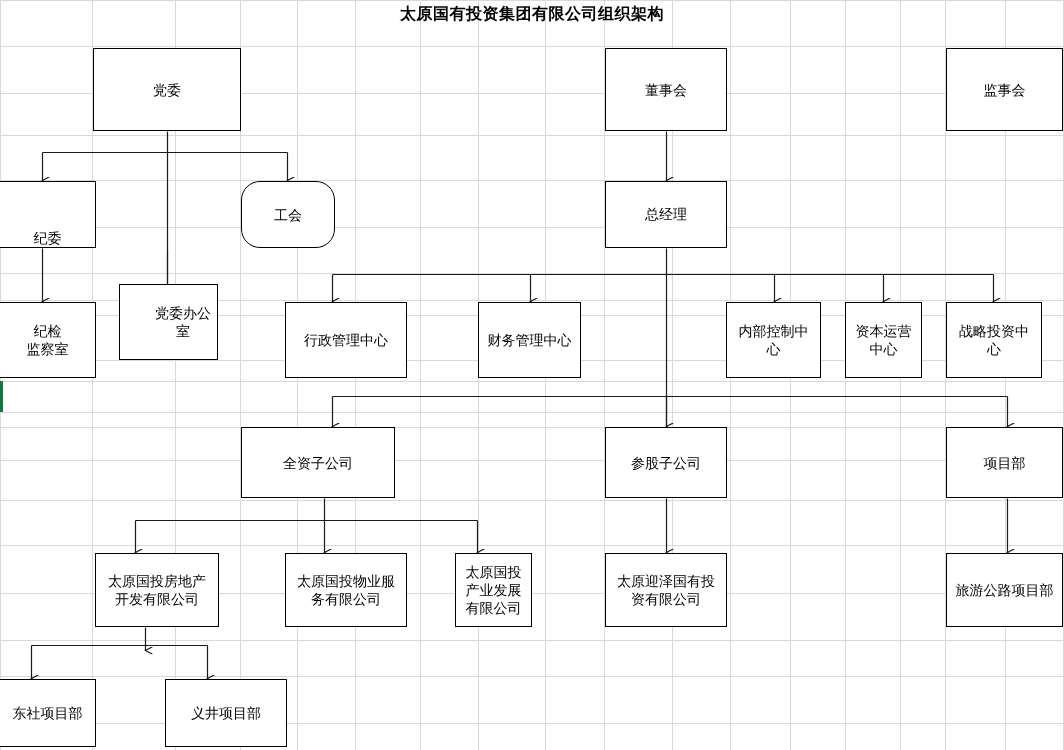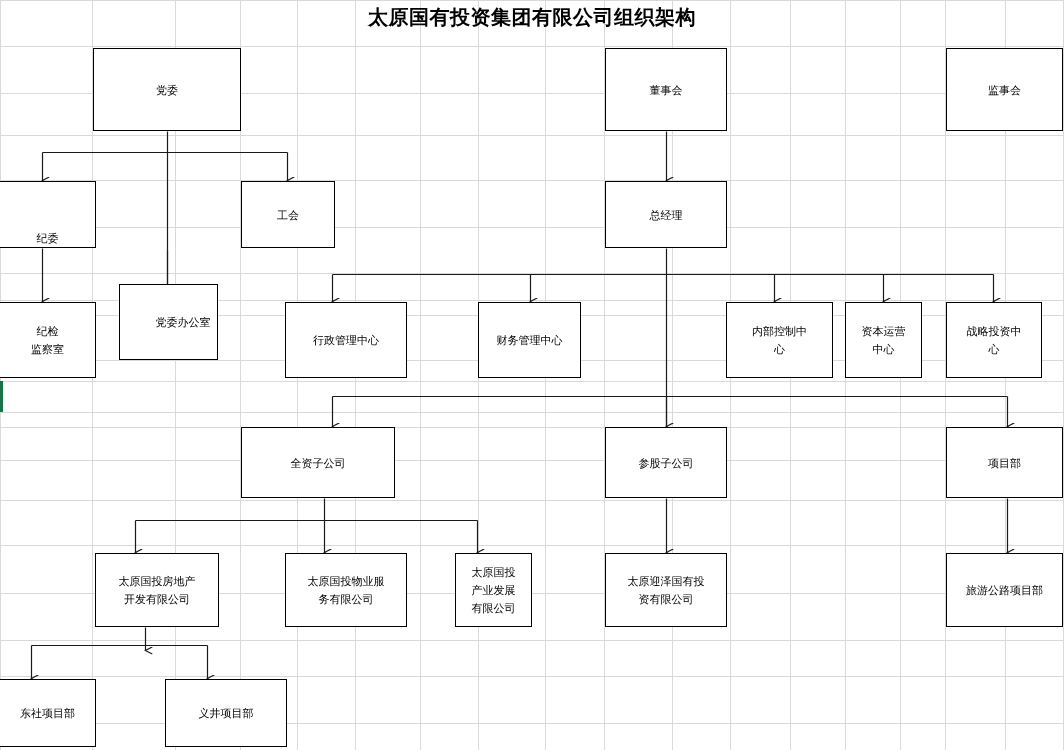--- a/index.html
+++ b/index.html
@@ -35,38 +35,38 @@
     position: absolute;
     inset: 0;
     z-index: 2;
   }
   #title {
     position: absolute;
     left: 0;
     top: 4px;
     width: 1064px;
     text-align: center;
-    font-size: 20px;
+    font-size: 16px;
     font-weight: bold;
     color: #000000;
     letter-spacing: 0.5px;
     z-index: 4;
     white-space: nowrap;
   }
   .node-box {
     position: absolute;
     box-sizing: border-box;
     border: 1px solid #000000;
     background: #ffffff;
     display: flex;
     align-items: center;
     justify-content: center;
     text-align: center;
     color: #000000;
-    font-size: 11px;
+    font-size: 14px;
     line-height: 18px;
     z-index: 4;
     padding: 0 3px;
   }
   .node-box .node-label {
     display: block;
     width: 100%;
   }
 </style>
 </head>
@@ -164,39 +164,39 @@
       </div>
       <div class="node-box" style="left: 605px; top: 48px; width: 122px; height: 83px;">
         <span class="node-label">董事会</span>
       </div>
       <div class="node-box" style="left: 946px; top: 48px; width: 117px; height: 83px;">
         <span class="node-label">监事会</span>
       </div>
       <div class="node-box" style="left: -1px; top: 181px; width: 97px; height: 67px; align-items: flex-end;">
         <span class="node-label">纪委</span>
       </div>
-      <div class="node-box" style="left: 241px; top: 181px; width: 94px; height: 67px;">
+      <div class="node-box" style="left: 241px; top: 181px; width: 94px; height: 67px; border-radius: 19px;">
         <span class="node-label">工会</span>
       </div>
       <div class="node-box" style="left: 605px; top: 181px; width: 122px; height: 67px; font-family: Liberation Serif, serif;">
         <span class="node-label">总经理</span>
       </div>
       <div class="node-box" style="left: -1px; top: 302px; width: 97px; height: 76px; justify-content: flex-end;">
         <span class="node-label">纪检<br>监察室</span>
       </div>
       <div class="node-box" style="left: 119px; top: 284px; width: 99px; height: 76px; padding-left: 32px;">
         <span class="node-label">党委办公室</span>
       </div>
       <div class="node-box" style="left: 285px; top: 302px; width: 122px; height: 76px;">
         <span class="node-label">行政管理中心</span>
       </div>
       <div class="node-box" style="left: 478px; top: 302px; width: 103px; height: 76px;">
         <span class="node-label">财务管理中心</span>
       </div>
-      <div class="node-box" style="left: 726px; top: 302px; width: 107px; height: 76px;">
+      <div class="node-box" style="left: 726px; top: 302px; width: 95px; height: 76px;">
         <span class="node-label">内部控制中<br>心</span>
       </div>
       <div class="node-box" style="left: 845px; top: 302px; width: 77px; height: 76px;">
         <span class="node-label">资本运营<br>中心</span>
       </div>
       <div class="node-box" style="left: 946px; top: 302px; width: 96px; height: 76px;">
         <span class="node-label">战略投资中<br>心</span>
       </div>
       <div class="node-box" style="left: 241px; top: 427px; width: 154px; height: 71px;">
         <span class="node-label">全资子公司</span>

